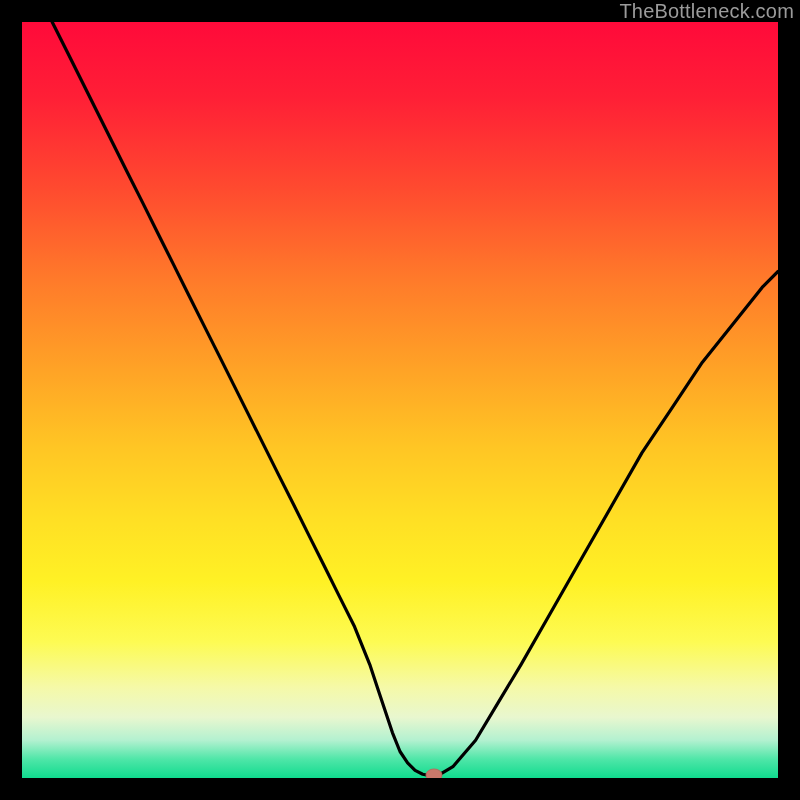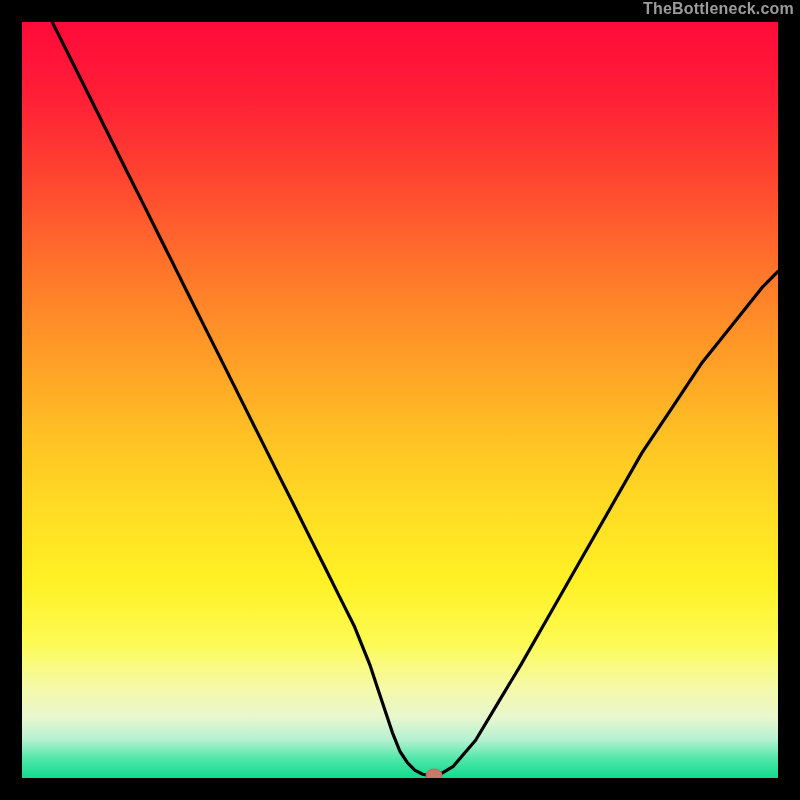--- a/index.html
+++ b/index.html
@@ -39,22 +39,22 @@
       #b3f1d0 95%,
       #4fe6a8 97.5%,
       #10db8e 100%
     );
   }
   .watermark {
     position: absolute;
     top: 0px;
     right: 6px;
     color: #9b9b9b;
-    font-size: 16px;
-    font-weight: 700;
+    font-size: 20px;
+    font-weight: 400;
     letter-spacing: 0.2px;
     user-select: none;
   }
   svg.curve {
     position: absolute;
     left: 0;
     top: 0;
     width: 756px;
     height: 756px;
   }

